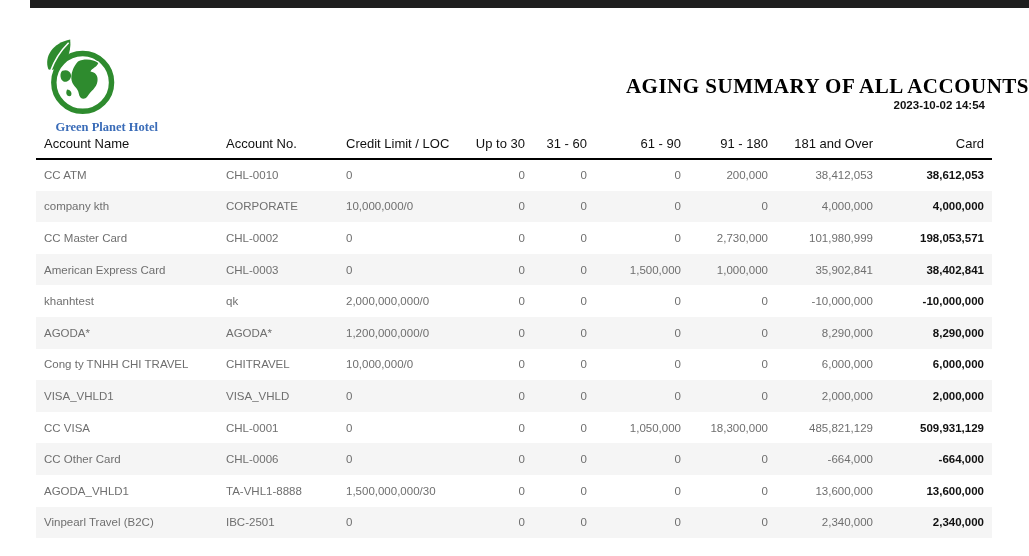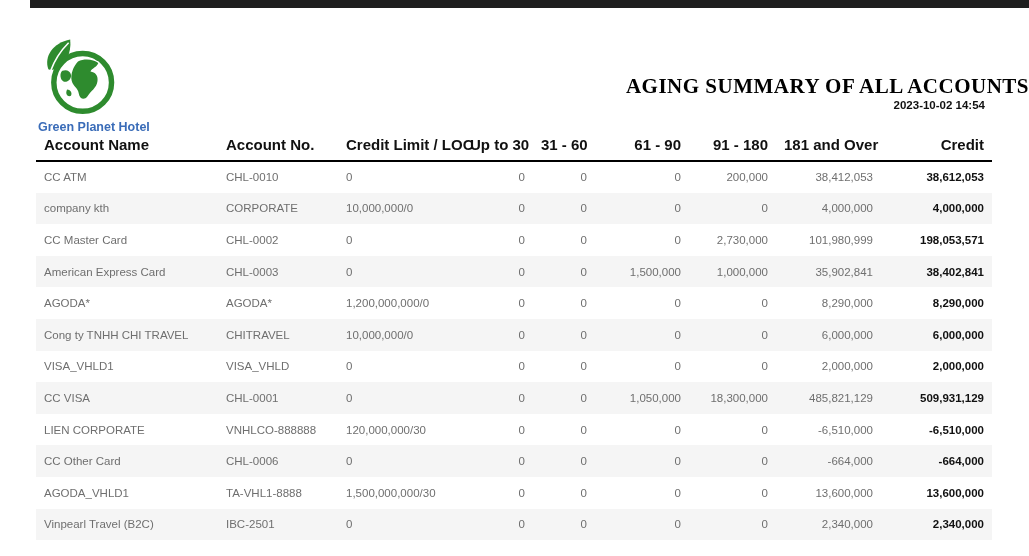--- a/index.html
+++ b/index.html
@@ -17,21 +17,22 @@
     top: 0; left: 30px; right: 0;
     height: 8px;
     background: #1f1f1f;
   }
 
   
   .logo-block {
     position: absolute;
     top: 38px; left: 38px;
     width: 120px;
-    text-align: left;
+    text-align: right;
+    font-family: Liberation Serif, serif;
   }
   .logo-img { width: 80px; height: 78px; display: block; }
   .logo-text {
     margin-top: 4px;
     font-size: 12.5px;
     font-weight: bold;
     color: #3a6cb8;
     white-space: nowrap;
   }
 
@@ -57,22 +58,22 @@
   }
 
   
   .table-wrap {
     position: absolute;
     top: 136px; left: 36px;
     width: 956px;
   }
   table { border-collapse: collapse; table-layout: fixed; width: 956px; }
   thead th {
-    font-size: 15px;
-    font-weight: bold;
+    font-size: 13px;
+    font-weight: normal;
     color: #111;
     text-align: left;
     padding: 0 8px 7px 8px;
     border-bottom: 2px solid #000;
     white-space: nowrap;
   }
   tbody td {
     font-size: 11.5px;
     color: #6f6f6f;
     height: 31.6px;
@@ -126,21 +127,21 @@
     <thead>
       <tr>
           <th>Account Name</th>
           <th>Account No.</th>
           <th>Credit Limit / LOC</th>
           <th>Up to 30</th>
           <th>31 - 60</th>
           <th>61 - 90</th>
           <th>91 - 180</th>
           <th>181 and Over</th>
-          <th>Credit</th>
+          <th>Card</th>
         </tr>
     </thead>
     <tbody>
         <tr>
           <td>CC ATM</td>
           <td>CHL-0010</td>
           <td>0</td>
           <td>0</td>
           <td>0</td>
           <td>0</td>
@@ -175,20 +176,31 @@
           <td>CHL-0003</td>
           <td>0</td>
           <td>0</td>
           <td>0</td>
           <td>1,500,000</td>
           <td>1,000,000</td>
           <td>35,902,841</td>
           <td>38,402,841</td>
         </tr>
         <tr>
+          <td>khanhtest</td>
+          <td>qk</td>
+          <td>2,000,000,000/0</td>
+          <td>0</td>
+          <td>0</td>
+          <td>0</td>
+          <td>0</td>
+          <td>-10,000,000</td>
+          <td>-10,000,000</td>
+        </tr>
+        <tr>
           <td>AGODA*</td>
           <td>AGODA*</td>
           <td>1,200,000,000/0</td>
           <td>0</td>
           <td>0</td>
           <td>0</td>
           <td>0</td>
           <td>8,290,000</td>
           <td>8,290,000</td>
         </tr>
@@ -219,31 +231,20 @@
           <td>CHL-0001</td>
           <td>0</td>
           <td>0</td>
           <td>0</td>
           <td>1,050,000</td>
           <td>18,300,000</td>
           <td>485,821,129</td>
           <td>509,931,129</td>
         </tr>
         <tr>
-          <td>LIEN CORPORATE</td>
-          <td>VNHLCO-888888</td>
-          <td>120,000,000/30</td>
-          <td>0</td>
-          <td>0</td>
-          <td>0</td>
-          <td>0</td>
-          <td>-6,510,000</td>
-          <td>-6,510,000</td>
-        </tr>
-        <tr>
           <td>CC Other Card</td>
           <td>CHL-0006</td>
           <td>0</td>
           <td>0</td>
           <td>0</td>
           <td>0</td>
           <td>0</td>
           <td>-664,000</td>
           <td>-664,000</td>
         </tr>

